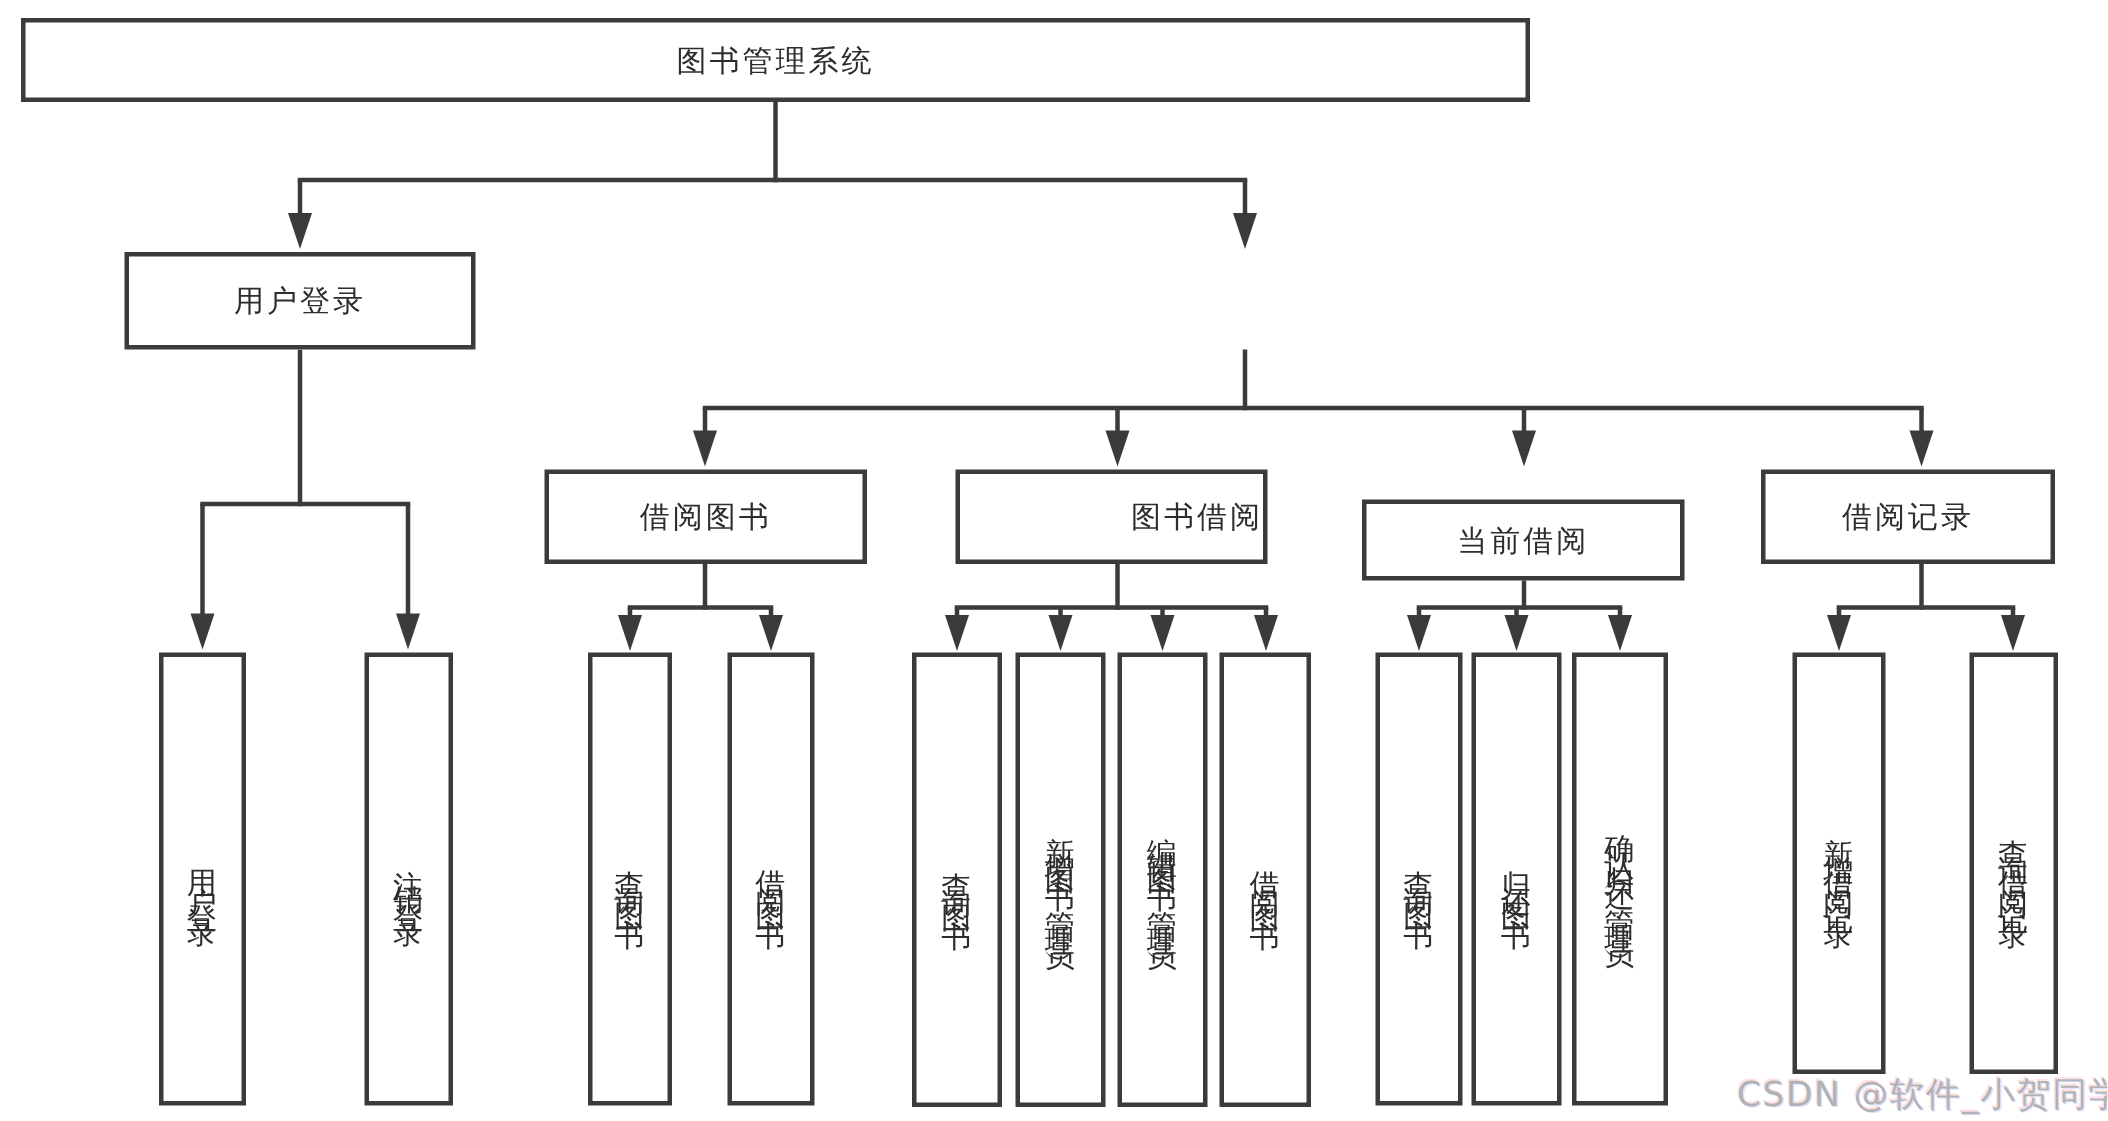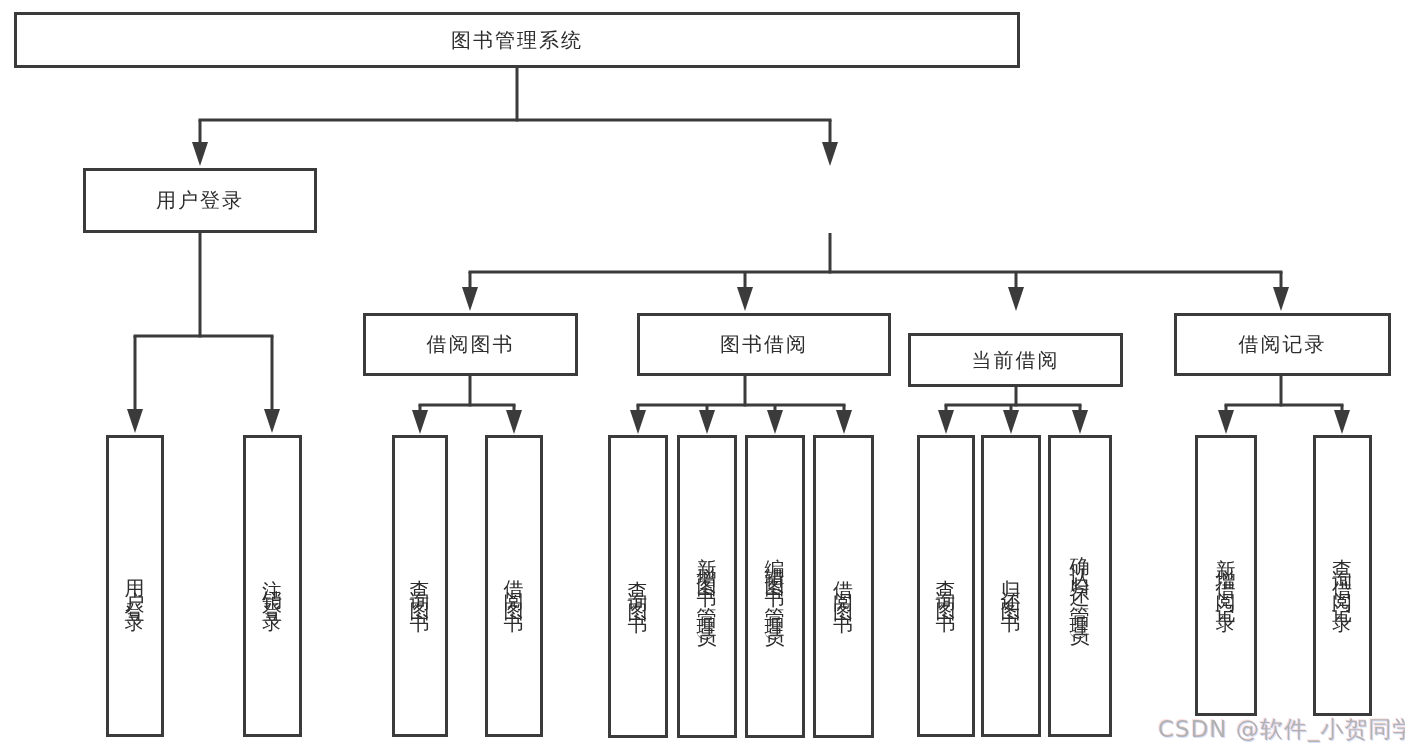--- a/index.html
+++ b/index.html
@@ -139,27 +139,27 @@
     <span class="label">图书管理系统</span>
   </div>
 
   <div class="box h-box" style="left:83px; top:168px; width:234px; height:65px;">
     <span class="label">用户登录</span>
   </div>
 
   <div class="box h-box" style="left:363px; top:313px; width:215px; height:63px;">
     <span class="label">借阅图书</span>
   </div>
-  <div class="box h-box" style="left:637px; top:313px; width:254px; height:63px;">
+  <div class="box h-box" style="left:637px; top:313px; width:208px; height:63px;justify-content:flex-end;">
     <span class="label">图书借阅</span>
   </div>
   <div class="box h-box" style="left:908px; top:313px; width:215px; height:54px;margin-top:20px;">
     <span class="label">当前借阅</span>
   </div>
-  <div class="box h-box" style="left:1174px; top:313px; width:217px; height:63px;">
+  <div class="box h-box" style="left:1174px; top:313px; width:196px; height:63px;">
     <span class="label">借阅记录</span>
   </div>
 
   <div class="box v-box" style="left:106px; top:435px; width:58px; height:302px;">
     <span class="label">用户登录</span>
   </div>
   <div class="box v-box" style="left:243px; top:435px; width:59px; height:302px;">
     <span class="label">注销登录</span>
   </div>
 

